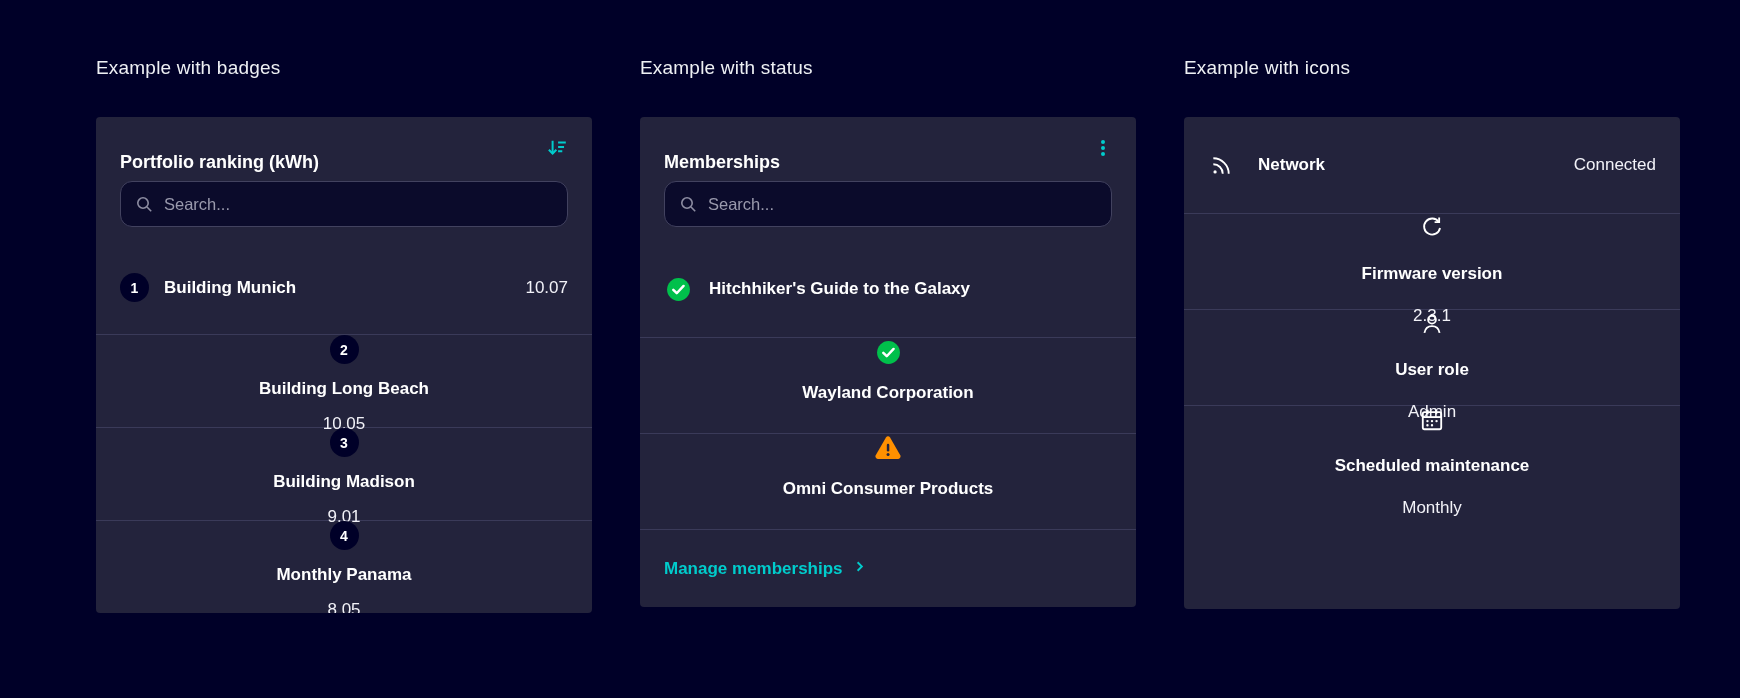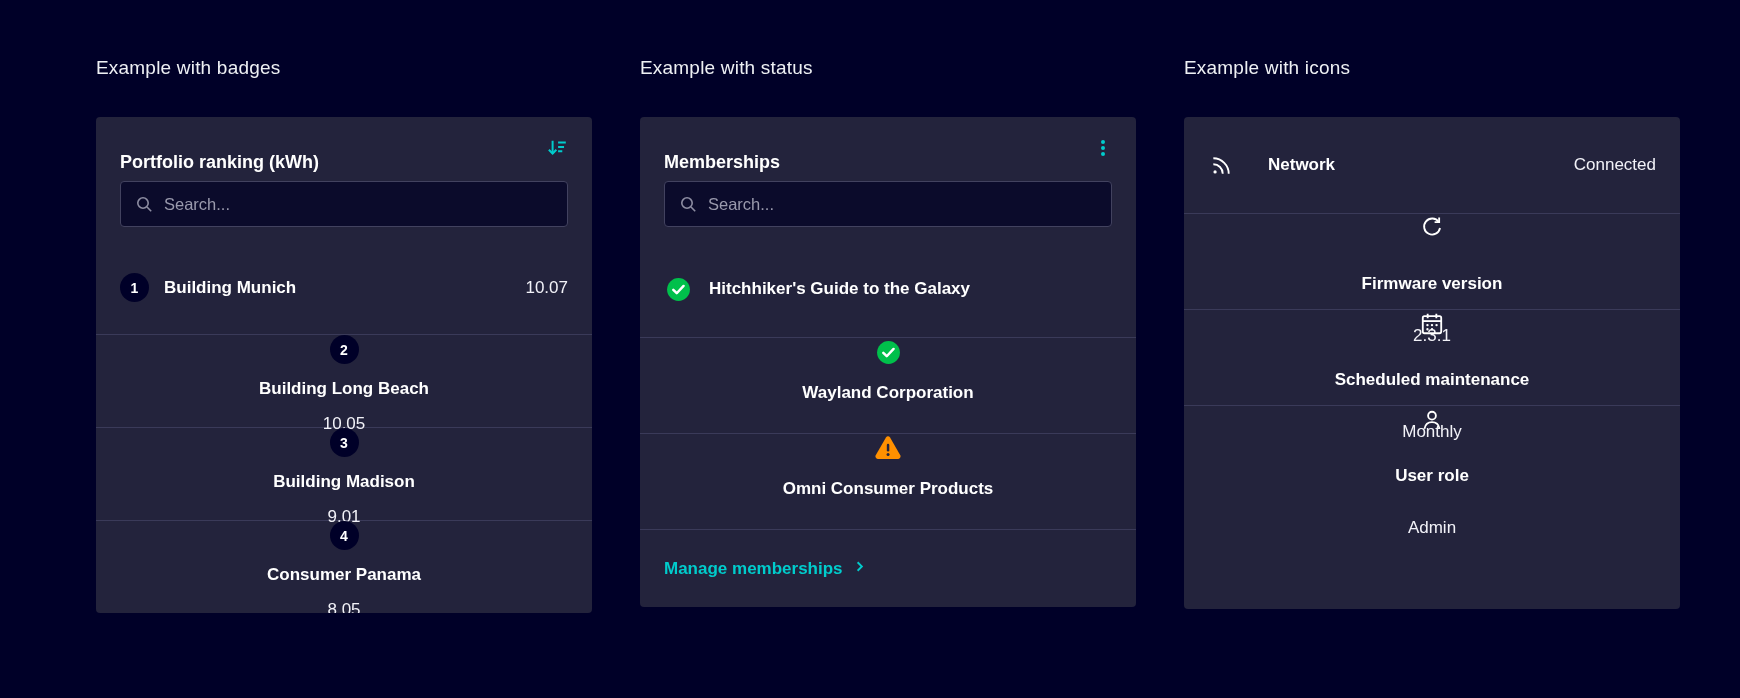--- a/index.html
+++ b/index.html
@@ -24,34 +24,34 @@
   }
   .card-title { font-size:18px; font-weight:700; color:#ffffff;margin-top:28px; }
   .icon-btn {
     background:none; border:none; cursor:pointer;
     padding:6px; display:flex; align-items:center; justify-content:center;
   }
 
   .search-wrap { padding:2px 24px 14px 24px; }
   .search {
     height:46px; background:#0b0b2b; border:1px solid #42425f;
-    border-radius:4px; display:flex; align-items:center;
+    border-radius:12px; display:flex; align-items:center;
     padding:0 14px; gap:11px;
   }
   .search input {
     flex:1; background:transparent; border:none; outline:none;
     color:#e8e8f0; font-size:16.5px; font-family:inherit;
   }
   .search input::placeholder { color:#9a9aad; }
 
   .row { display:flex; align-items:center; padding:0 24px; gap:15px; }
   .row + .row { border-top:1px solid #3a3a59;flex-direction:column; }
   .card-badges .row { height:93px; }
   .card-status .row { height:96px; gap:17px; }
-  .card-icons  .row { height:96px; gap:32px; }
+  .card-icons  .row { height:96px; gap:22px; }
 
   .badge {
     width:29px; height:29px; border-radius:50%; background:#000028;
     display:flex; align-items:center; justify-content:center;
     font-size:14px; font-weight:700; color:#ffffff; flex:0 0 29px;
   }
   .row-label { font-size:17px; font-weight:700; flex:1; color:#ffffff; }
   .row-value { font-size:17px; font-weight:400; color:#f2f2f8; }
 
   .status-cell, .icon-cell {
@@ -112,21 +112,21 @@
           <span class="row-label">Building Long Beach</span>
           <span class="row-value">10.05</span>
         </div>
         <div class="row">
           <span class="badge">3</span>
           <span class="row-label">Building Madison</span>
           <span class="row-value">9.01</span>
         </div>
         <div class="row">
           <span class="badge">4</span>
-          <span class="row-label">Consumer Panama</span>
+          <span class="row-label">Monthly Panama</span>
           <span class="row-value">8.05</span>
         </div>
       </div>
     </div>
   </section>
 
   <section class="column">
     <h2 class="section-heading">Example with status</h2>
     <div class="card card-status">
       <div class="card-header">
@@ -213,35 +213,35 @@
             <path d="M18.2 6.4A7.4 7.4 0 1 0 19.4 12"></path>
             <path d="M18.6 2.4v4.2h-4.2"></path>
           </svg>
         </span>
         <span class="row-label">Firmware version</span>
         <span class="row-value">2.3.1</span>
       </div>
       <div class="row">
         <span class="icon-cell">
           <svg width="26" height="26" viewBox="0 0 24 24" fill="none" stroke="#ffffff" stroke-width="1.7">
+            <circle cx="12" cy="8" r="3.6"></circle>
+            <path d="M5 20.2c.8-4.1 3.5-6.2 7-6.2s6.2 2.1 7 6.2"></path>
+          </svg>
+        </span>
+        <span class="row-label">User role</span>
+        <span class="row-value">Admin</span>
+      </div>
+      <div class="row">
+        <span class="icon-cell">
+          <svg width="26" height="26" viewBox="0 0 24 24" fill="none" stroke="#ffffff" stroke-width="1.7">
             <rect x="3.5" y="4.8" width="17" height="15.7" rx="1.5"></rect>
             <path d="M3.5 9.3h17"></path>
             <path d="M8 2.6v4M16 2.6v4"></path>
             <path d="M7.8 13h.01M12 13h.01M16.2 13h.01M7.8 16.8h.01M12 16.8h.01" stroke-width="2.2" stroke-linecap="round"></path>
           </svg>
         </span>
         <span class="row-label">Scheduled maintenance</span>
         <span class="row-value">Monthly</span>
       </div>
-      <div class="row">
-        <span class="icon-cell">
-          <svg width="26" height="26" viewBox="0 0 24 24" fill="none" stroke="#ffffff" stroke-width="1.7">
-            <circle cx="12" cy="8" r="3.6"></circle>
-            <path d="M5 20.2c.8-4.1 3.5-6.2 7-6.2s6.2 2.1 7 6.2"></path>
-          </svg>
-        </span>
-        <span class="row-label">User role</span>
-        <span class="row-value">Admin</span>
-      </div>
     </div>
   </section>
 
 </div>
 
 </body></html>

